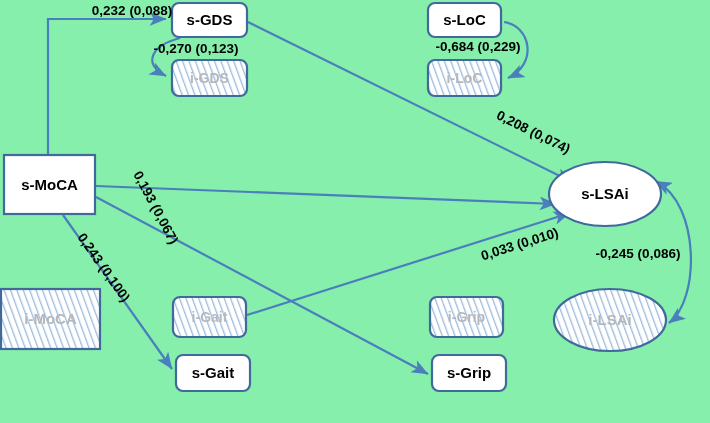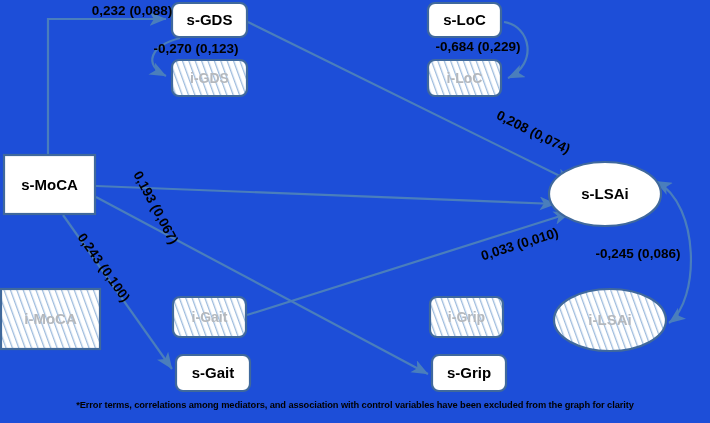--- a/index.html
+++ b/index.html
@@ -7,21 +7,21 @@
     padding: 0;
     background: #ffffff;
   }
   body {
     font-family: "Liberation Sans", sans-serif;
   }
   #figure {
     position: relative;
     width: 710px;
     height: 423px;
-    background: #1d4ed8;
+    background: #86efac;
     overflow: hidden;
     text-decoration: underline;
   }
   #figure svg.layer {
     position: absolute;
     left: 0;
     top: 0;
     width: 710px;
     height: 423px;
   }
@@ -192,14 +192,13 @@
       <text class="edge-label" x="155" y="208" font-size="13.5" transform="rotate(62 155 208)">0,193 (0,067)</text>
 
       <text class="edge-label" x="103" y="268" font-size="13.5" transform="rotate(55 103 268)">0,243 (0,100)</text>
 
       <text class="edge-label" x="520" y="245" font-size="13.5" transform="rotate(-17.5 520 245)">0,033 (0,010)</text>
 
       <text class="edge-label" x="638" y="254" font-size="13.5">-0,245 (0,086)</text>
     </g>
   </svg>
 
-  <div class="footnote">*Error terms, correlations among mediators, and association with control variables have been excluded from the graph for clarity</div>
 </div>
 
 </body></html>

